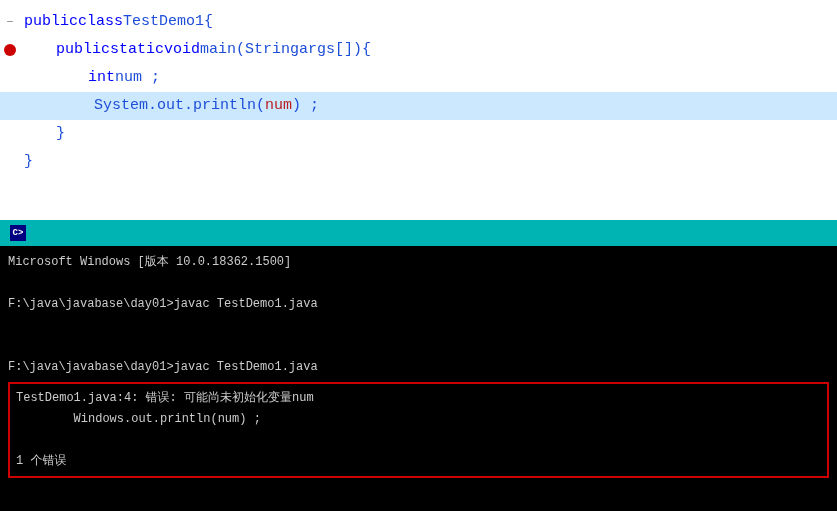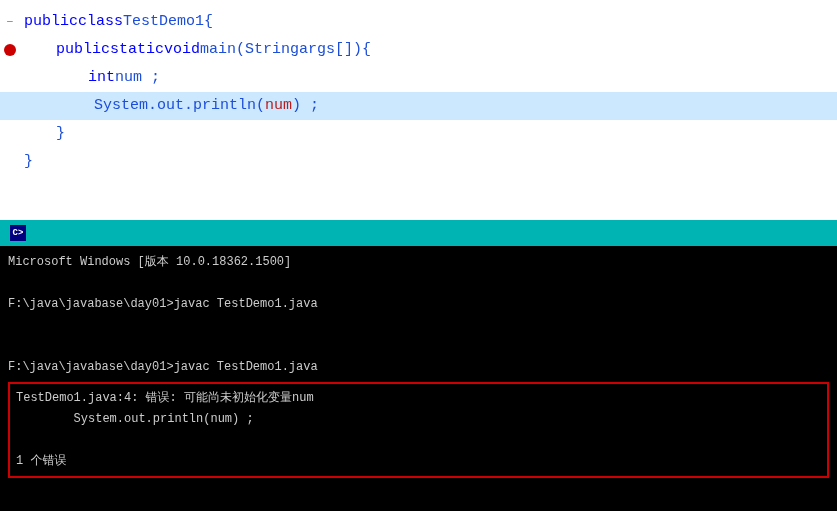--- a/index.html
+++ b/index.html
@@ -196,19 +196,19 @@
   </div>
   <div class="terminal-body">
     <div class="terminal-line">Microsoft Windows [版本 10.0.18362.1500]</div>
     <div class="terminal-line">&nbsp;</div>
     <div class="terminal-line">F:\java\javabase\day01&gt;javac TestDemo1.java</div>
     <div class="terminal-line">&nbsp;</div>
     <div class="terminal-line">&nbsp;</div>
     <div class="terminal-line">F:\java\javabase\day01&gt;javac TestDemo1.java</div>
     <div class="error-box">
       <div class="error-text">TestDemo1.java:4: 错误: 可能尚未初始化变量num</div>
-      <div class="error-text">        System.out.println(num) ;</div>
+      <div class="error-text">        Windows.out.println(num) ;</div>
       <div class="error-text">&nbsp;</div>
       <div class="error-text">1 个错误</div>
     </div>
 
   </div>
 </div>
 
 </body></html>

